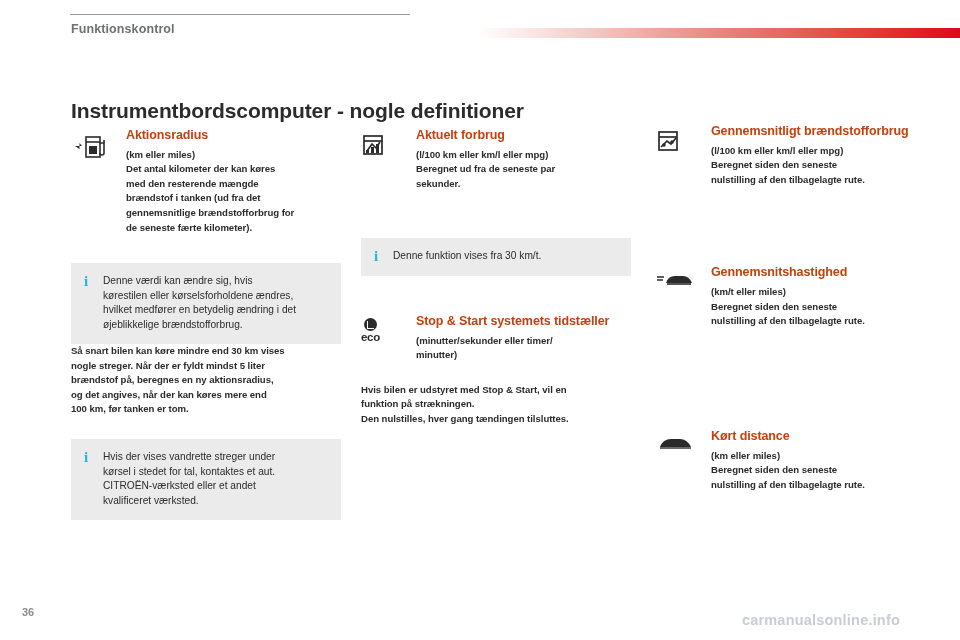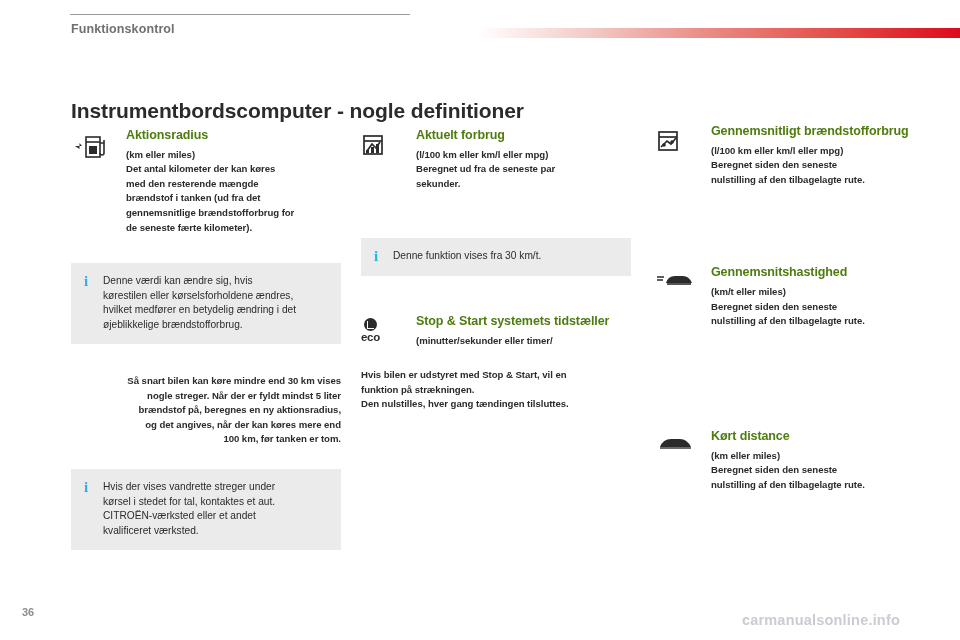--- a/index.html
+++ b/index.html
@@ -74,21 +74,21 @@
     display: flex;
     align-items: flex-start;
     justify-content: flex-start;
     color: #2b2b2b;
   }
   .entry .body { margin-left: 55px; }
 
   .entry-title {
     font-size: 12.5px;
     font-weight: bold;
-    color: #4d7c0f;
+    color: #c2410c;
     line-height: 1.18;
     margin-bottom: 5px;
     letter-spacing: -0.1px;
   }
   .entry-text {
     font-size: 9.6px;
     font-weight: bold;
     color: #2b2b2b;
     line-height: 1.52;
     letter-spacing: -0.05px;
@@ -222,21 +222,21 @@
     <div class="info-box" style="margin-top:28px;">
       <span class="i-mark">i</span>
       <div class="i-text">
         <p>Denne værdi kan ændre sig, hvis</p>
         <p>kørestilen eller kørselsforholdene ændres,</p>
         <p>hvilket medfører en betydelig ændring i det</p>
         <p>øjeblikkelige brændstofforbrug.</p>
       </div>
     </div>
 
-    <div class="free-text" style="margin-top:30px;text-align:right;">
+    <div class="free-text" style="">
       <p>Så snart bilen kan køre mindre end 30 km vises</p>
       <p>nogle streger. Når der er fyldt mindst 5 liter</p>
       <p>brændstof på, beregnes en ny aktionsradius,</p>
       <p>og det angives, når der kan køres mere end</p>
       <p>100 km, før tanken er tom.</p>
     </div>
 
     <div class="info-box" style="margin-top:22px;">
       <span class="i-mark">i</span>
       <div class="i-text">
@@ -282,20 +282,21 @@
       <div class="icon-slot">
         <div class="eco-badge">
           <span class="eco-circle"></span>
           <span class="eco-word">eco</span>
         </div>
       </div>
       <div class="body">
         <div class="entry-title">Stop &amp; Start systemets tidstæller</div>
         <div class="entry-text">
           <p>(minutter/sekunder eller timer/</p>
+          <p>minutter)</p>
         </div>
       </div>
     </div>
 
     <div class="free-text" style="margin-top:20px;">
       <p>Hvis bilen er udstyret med Stop &amp; Start, vil en</p>
       <p>funktion på strækningen.</p>
       <p>Den nulstilles, hver gang tændingen tilsluttes.</p>
     </div>
   </div>

